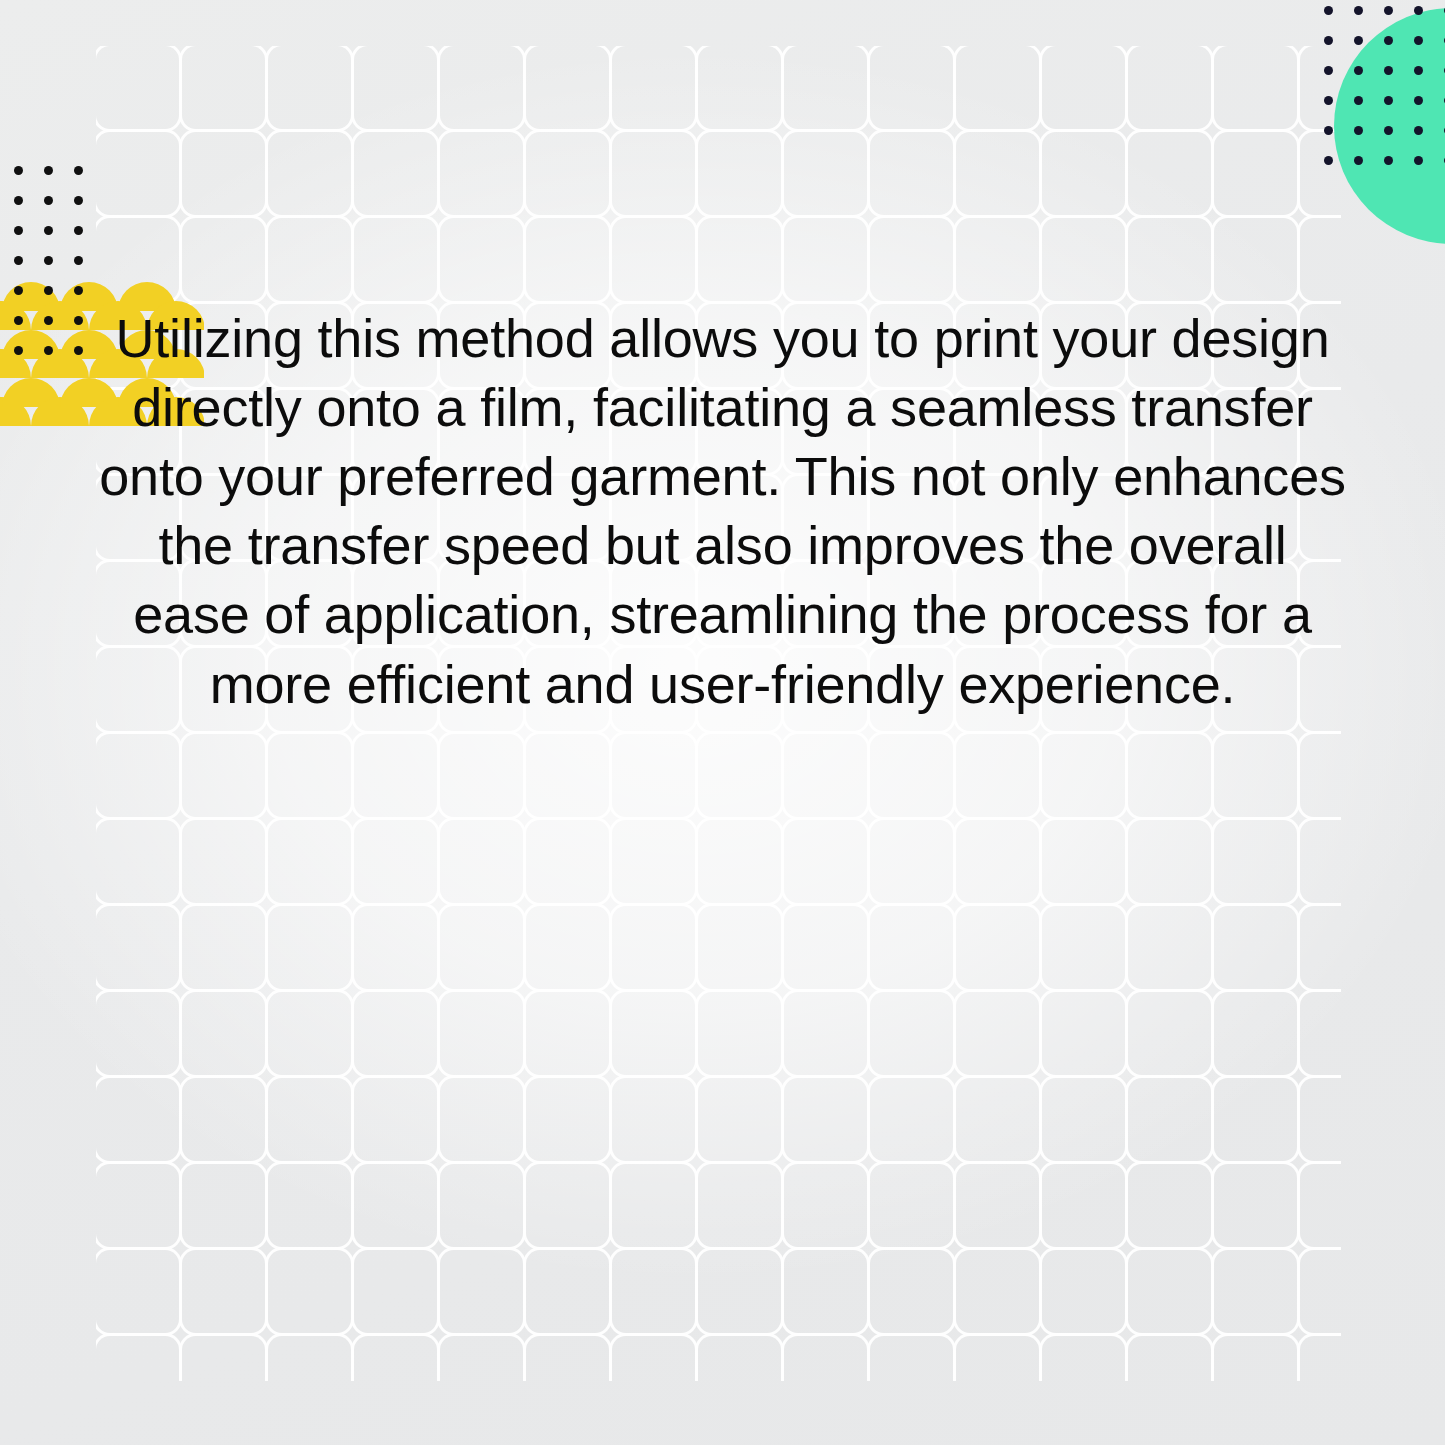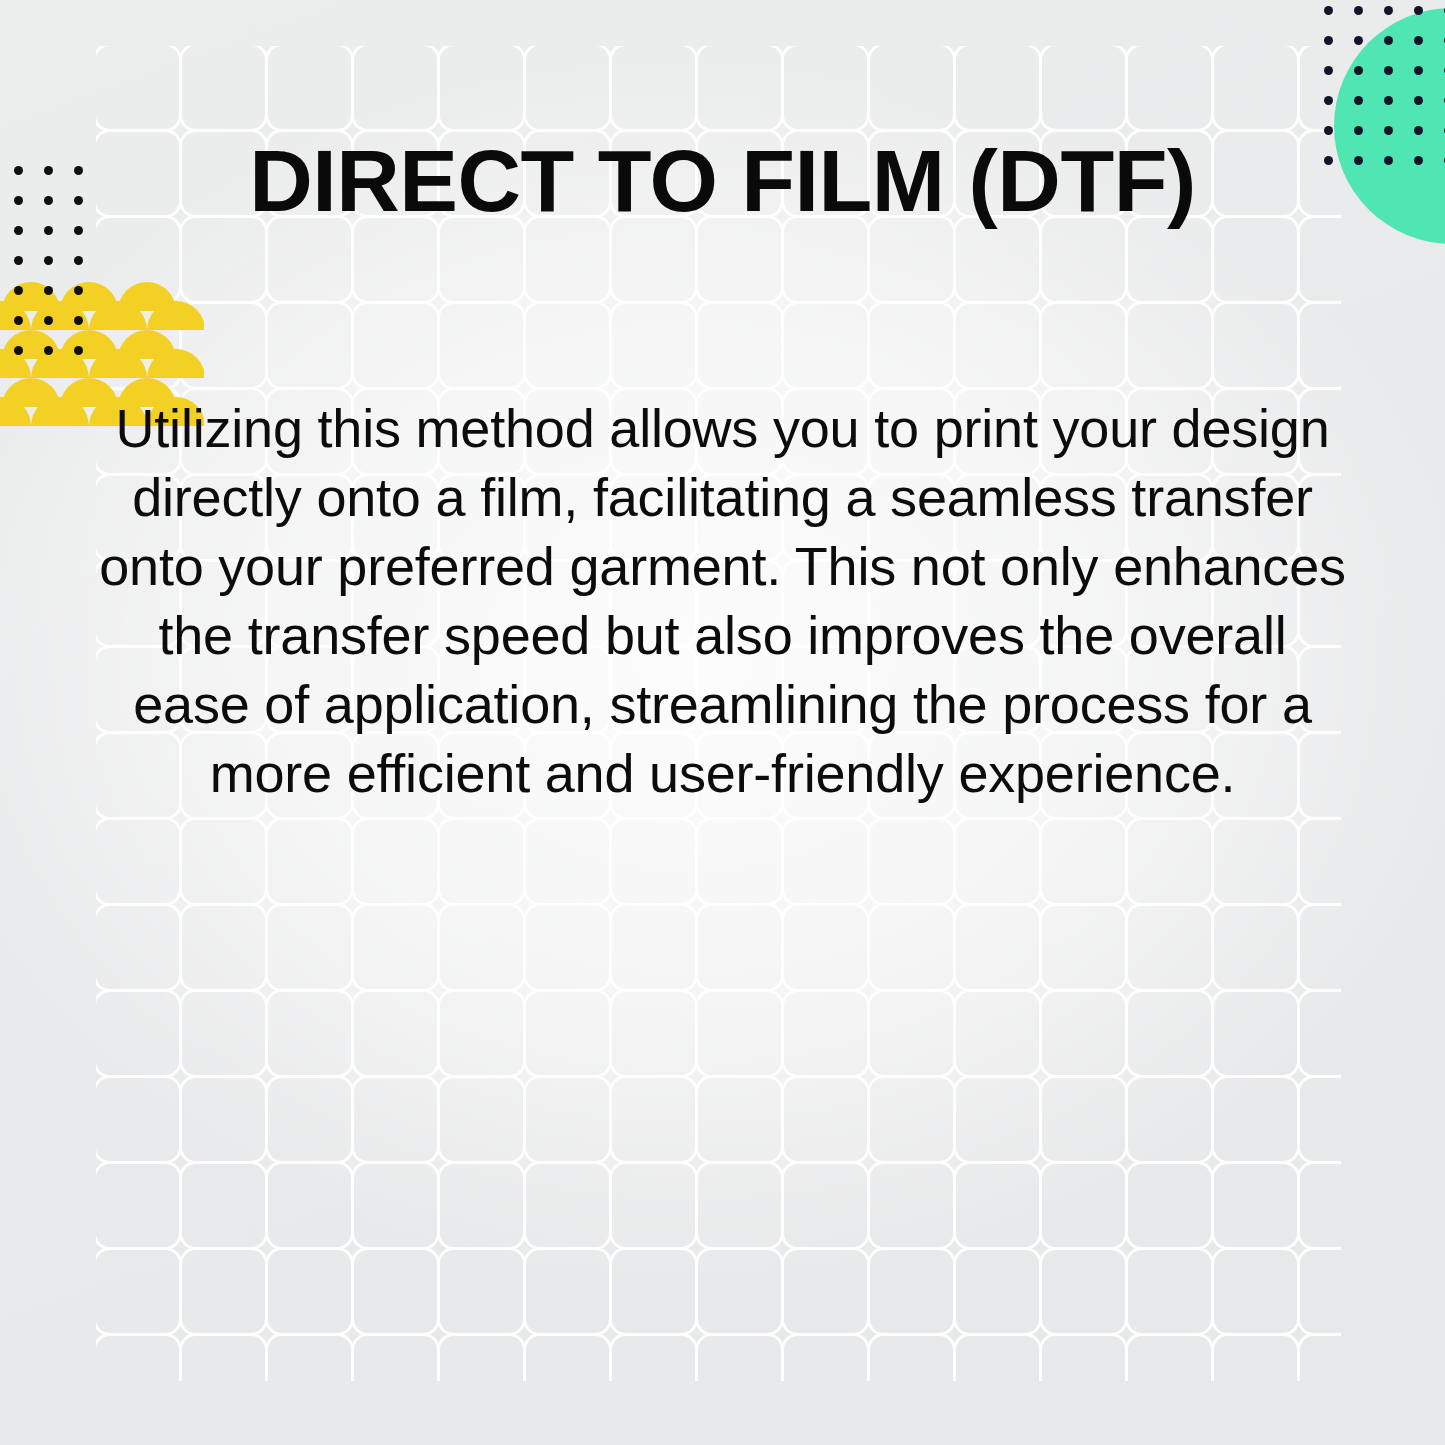--- a/index.html
+++ b/index.html
@@ -454,21 +454,20 @@
       <div class="dot dot-black" style="left:30px;top:150px;width:9px;height:9px;background:#101010;"></div>
       <div class="dot dot-black" style="left:60px;top:150px;width:9px;height:9px;background:#101010;"></div>
       <div class="dot dot-black" style="left:0px;top:180px;width:9px;height:9px;background:#101010;"></div>
       <div class="dot dot-black" style="left:30px;top:180px;width:9px;height:9px;background:#101010;"></div>
       <div class="dot dot-black" style="left:60px;top:180px;width:9px;height:9px;background:#101010;"></div>
     </div>
 
   <div class="content" style="z-index: 5; position: absolute;">
 
     <div class="title-block">
-      <span class="title-line l1">DIRECT TO FILM (DTF)</span>
     </div>
 
     <div class="body-block">
       <p class="para p2">Utilizing this method allows you to print your design directly onto a film, facilitating a seamless transfer onto your preferred garment. This not only enhances the transfer speed but also improves the overall ease of application, streamlining the process for a more efficient and user-friendly experience.</p>
     </div>
 
   </div>
 </div>
 
 </body></html>

